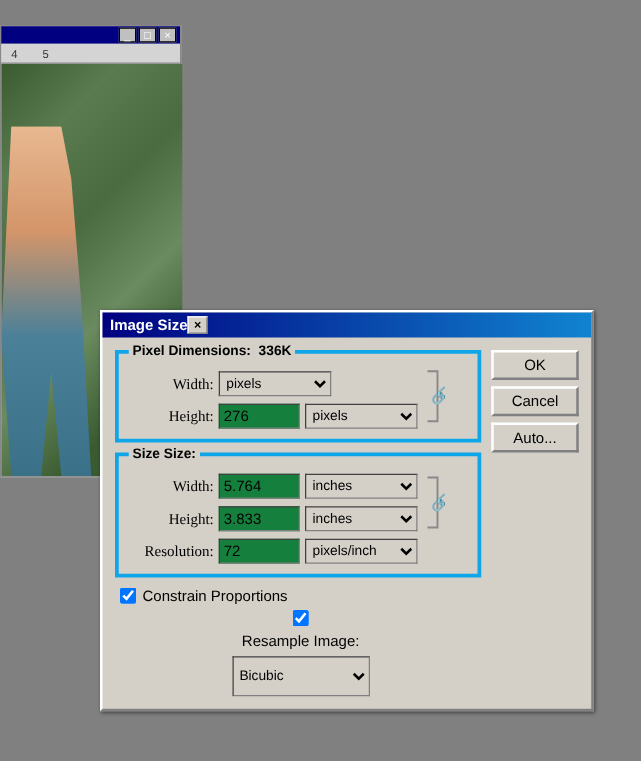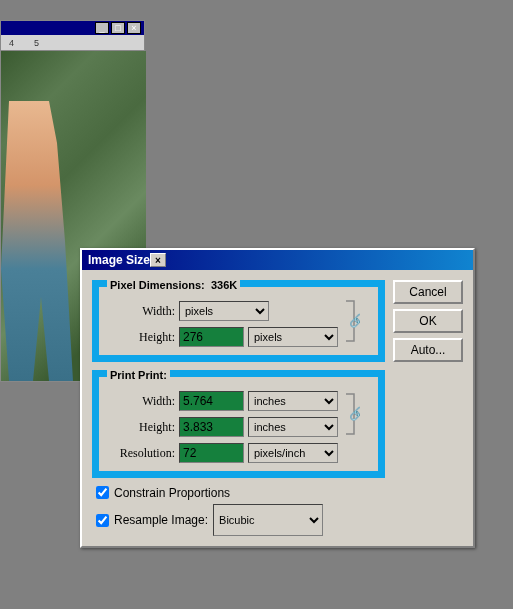--- a/index.html
+++ b/index.html
@@ -150,21 +150,21 @@
       border-bottom-color: #808080;
       padding: 3px 8px;
       font-size: 12px;
       cursor: pointer;
       text-align: center;
       min-width: 60px;
     }
 
     
     .fieldset-group {
-      border: 7px solid #0ea5e9;
+      border: 3px solid #0ea5e9;
       margin-bottom: 8px;
       padding: 4px 8px 8px 8px;
       position: relative;
     }
     .fieldset-legend {
       font-size: 11px;
       font-weight: bold;
       background: #d4d0c8;
       padding: 0 3px;
       position: absolute;
@@ -230,20 +230,21 @@
     .checkbox-label {
       font-size: 12px;
     }
 
     .resample-row {
       display: flex;
       align-items: center;
       gap: 5px;
       margin-top: 4px;
       padding-left: 4px;
+      flex-direction: column;
     }
     .resample-select {
       height: 32px;
       border: 1px solid #808080;
       border-top-color: #404040;
       border-left-color: #404040;
       background: #d4d0c8;
       font-size: 11px;
       cursor: pointer;
       width: 110px;
@@ -318,21 +319,21 @@
               <line x1="12" y1="23" x2="17" y2="23" stroke="#888" stroke-width="1.5"></line>
 
               <text x="15" y="27" font-size="13" fill="#666" text-anchor="middle">🔗</text>
             </svg>
           </div>
         </div>
       </div>
 
       <div class="fieldset-group">
         <div class="fieldset-legend">
-          <span>Print Print:</span>
+          <span>Size Size:</span>
         </div>
 
         <div style="display:flex; align-items:center; gap:0; margin-top:4px;">
           <div class="fields-col">
 
             <div class="field-row">
               <span class="field-label">Width:</span>
               <input class="field-input" type="text" value="5.764" style="">
               <select class="field-select">
                 <option selected="">inches</option>
@@ -390,18 +391,18 @@
           <option>Bilinear</option>
           <option selected="">Bicubic</option>
           <option>Bicubic Smoother</option>
           <option>Bicubic Sharper</option>
         </select>
       </div>
 
     </div>
 
     <div class="dialog-buttons">
+      <button class="dialog-btn">OK</button>
       <button class="dialog-btn">Cancel</button>
-      <button class="dialog-btn">OK</button>
       <button class="dialog-btn">Auto...</button>
     </div>
   </div>
 </div>
 
 </body></html>

